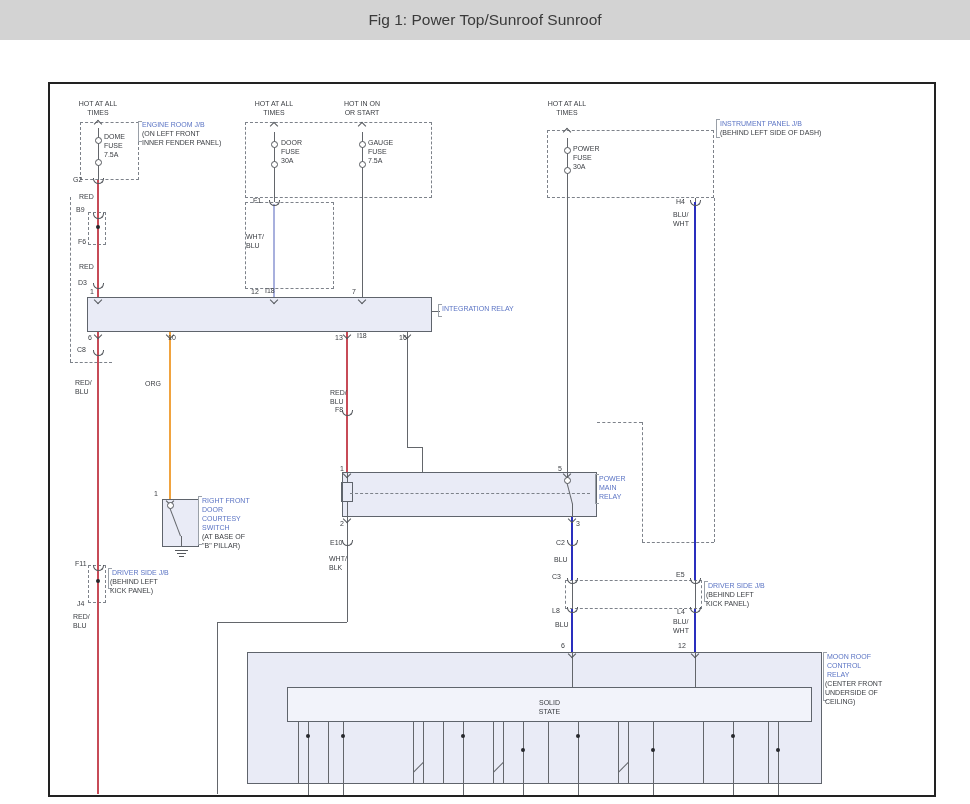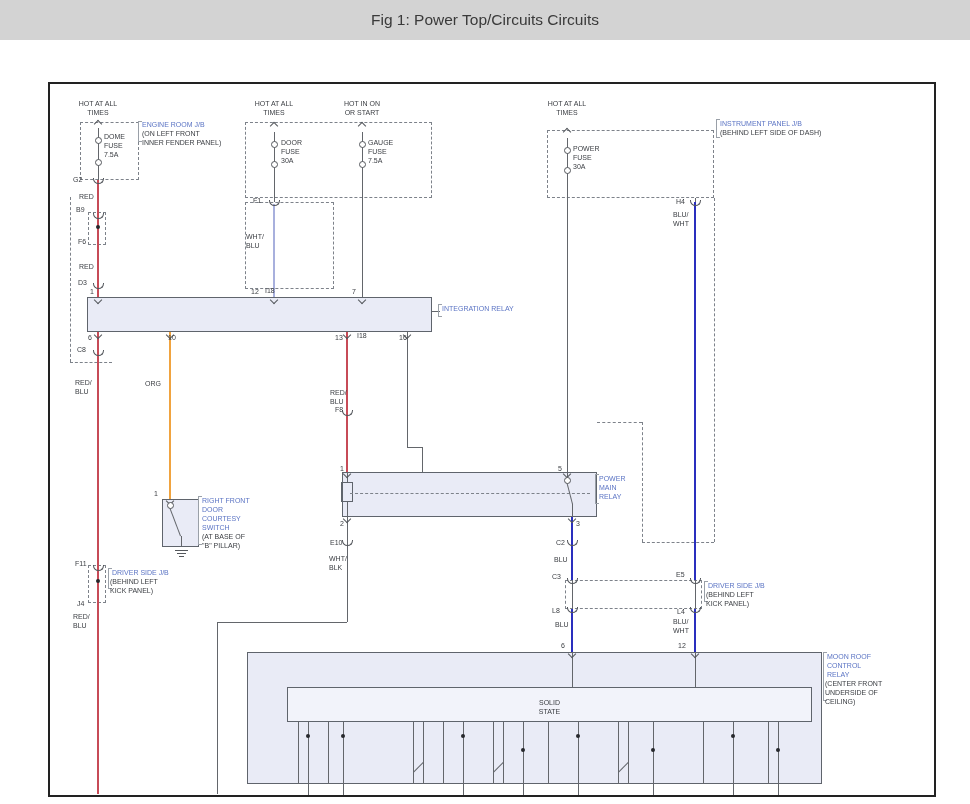--- a/index.html
+++ b/index.html
@@ -19,21 +19,21 @@
   .arc{position:absolute;width:9px;height:5px;border:1px solid #54575c;border-top:none;
     border-bottom-left-radius:9px;border-bottom-right-radius:9px;background:transparent;}
   .dot{position:absolute;width:4px;height:4px;background:#26282c;border-radius:50%;}
   .brk{position:absolute;width:3px;border-left:1px solid #9aa0a8;border-top:1px solid #9aa0a8;border-bottom:1px solid #9aa0a8;}
   .gbar{position:absolute;height:1px;background:#54575c;}
 </style>
 </head>
 <body>
 
 <div id="titlebar" style="background: rgb(211, 211, 211);">
-  <span>Fig 1: Power Top/Circuits Circuits</span>
+  <span>Fig 1: Power Top/Sunroof Sunroof</span>
 </div>
 
 <div id="diagram">
     <div class="bx" style="left: 37px; top: 213px; width: 345px; height: 35px; background: rgb(233, 235, 246);"></div>
     <div class="bx" style="left: 292px; top: 388px; width: 255px; height: 45px; background: rgb(233, 235, 246);"></div>
     <div class="bx" style="left: 291px; top: 398px; width: 12px; height: 20px; background: transparent;"></div>
     <div class="bx" style="left: 112px; top: 415px; width: 37px; height: 48px; background: rgb(233, 235, 246);"></div>
     <div class="bx" style="left: 197px; top: 568px; width: 575px; height: 132px; background: rgb(233, 235, 246);"></div>
     <div class="bx" style="left: 237px; top: 603px; width: 525px; height: 35px; background: rgb(242, 243, 250);"></div>
     <div class="bx dsh" style="left: 30px; top: 38px; width: 59px; height: 58px; background: transparent;"></div>

